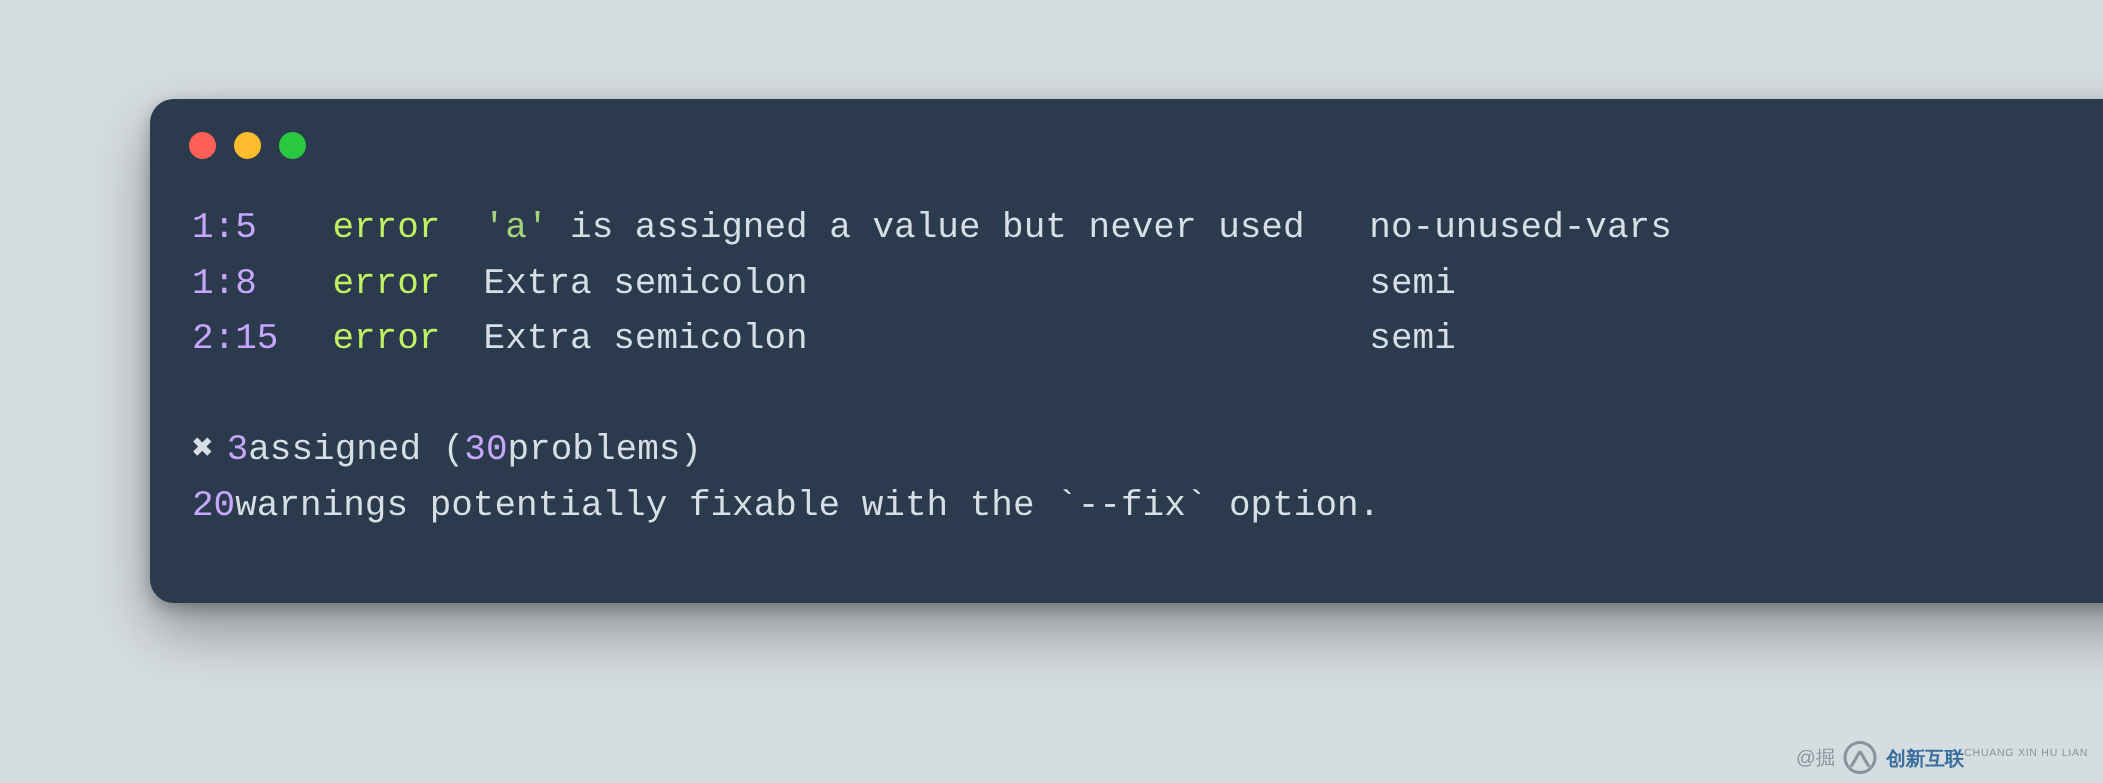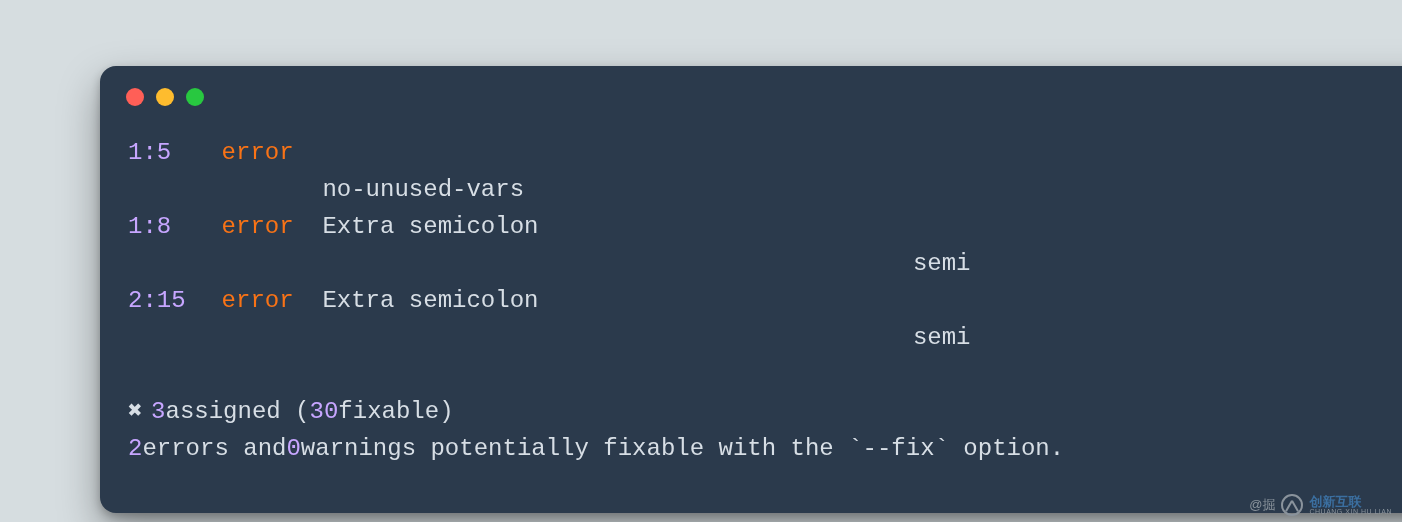--- a/index.html
+++ b/index.html
@@ -39,24 +39,24 @@
     padding: 18px 28px 18px 28px;
     font-size: 24px;
     line-height: 1.55;
     color: #d7dee5;
     white-space: nowrap;
   }
 
   .row { display: flex; }
   .col-loc   { min-width: 4.5ch; color: #c7a6ff; }
   .col-spc1  { min-width: 2ch; }
-  .col-sev   { min-width: 5ch; color: #f97316; }
+  .col-sev   { min-width: 5ch; color: #bef264; }
   .col-spc2  { min-width: 2ch; }
   .col-msg   { min-width: 41ch; color: #d7dee5; }
-  .col-rule  { color: #d7dee5; margin-top: 37px; }
+  .col-rule  { color: #d7dee5; }
   .string    { color: #a3d37c; }
 
   .blank { height: 1.5em; }
 
   .summary { display: flex; align-items: baseline; flex-wrap: nowrap; }
   .num { color: #c7a6ff; }
   .cross {
     display: inline-block;
     margin-right: 0.6ch;
     color: #d7dee5;
@@ -108,20 +108,21 @@
       <div class="traffic-dot dot-green"></div>
     </div>
 
     <div class="content">
 
       <div class="row">
         <span class="col-loc">1:5</span>
         <span class="col-spc1"></span>
         <span class="col-sev">error</span>
         <span class="col-spc2"></span>
+        <span class="col-msg"><span class="string">'a'</span><span> is assigned a value but never used</span></span>
         <span class="col-rule">no-unused-vars</span>
       </div>
 
       <div class="row">
         <span class="col-loc">1:8</span>
         <span class="col-spc1"></span>
         <span class="col-sev">error</span>
         <span class="col-spc2"></span>
         <span class="col-msg"><span>Extra semicolon</span></span>
         <span class="col-rule">semi</span>
@@ -137,35 +138,34 @@
       </div>
 
       <div class="blank"></div>
 
       <div class="summary">
         <span class="cross">✖</span>
         <span class="num">3</span>
         <span> assigned (</span>
         <span class="num">3</span>
         <span class="num">0</span>
-        <span> fixable)</span>
+        <span> problems)</span>
       </div>
 
       <div class="summary">
         <span class="num">2</span>
-        <span> errors and </span>
         <span class="num">0</span>
         <span> warnings potentially fixable with the `--fix` option.</span>
       </div>
 
     </div>
   </div>
 
   <div class="watermark">
     <span>@掘</span>
     <span class="logo"></span>
-    <span style="display:flex;flex-direction:column;line-height:1;justify-content:space-between;">
+    <span style="display:flex;flex-direction:row;line-height:1;justify-content:space-between;">
       <span style="font-size:13px;color:#3b6fa0;font-weight:bold;">创新互联</span>
       <span style="font-size:7px;color:#8a939c;letter-spacing:0.5px;">CHUANG XIN HU LIAN</span>
     </span>
   </div>
 
 </div>
 
 </body></html>

